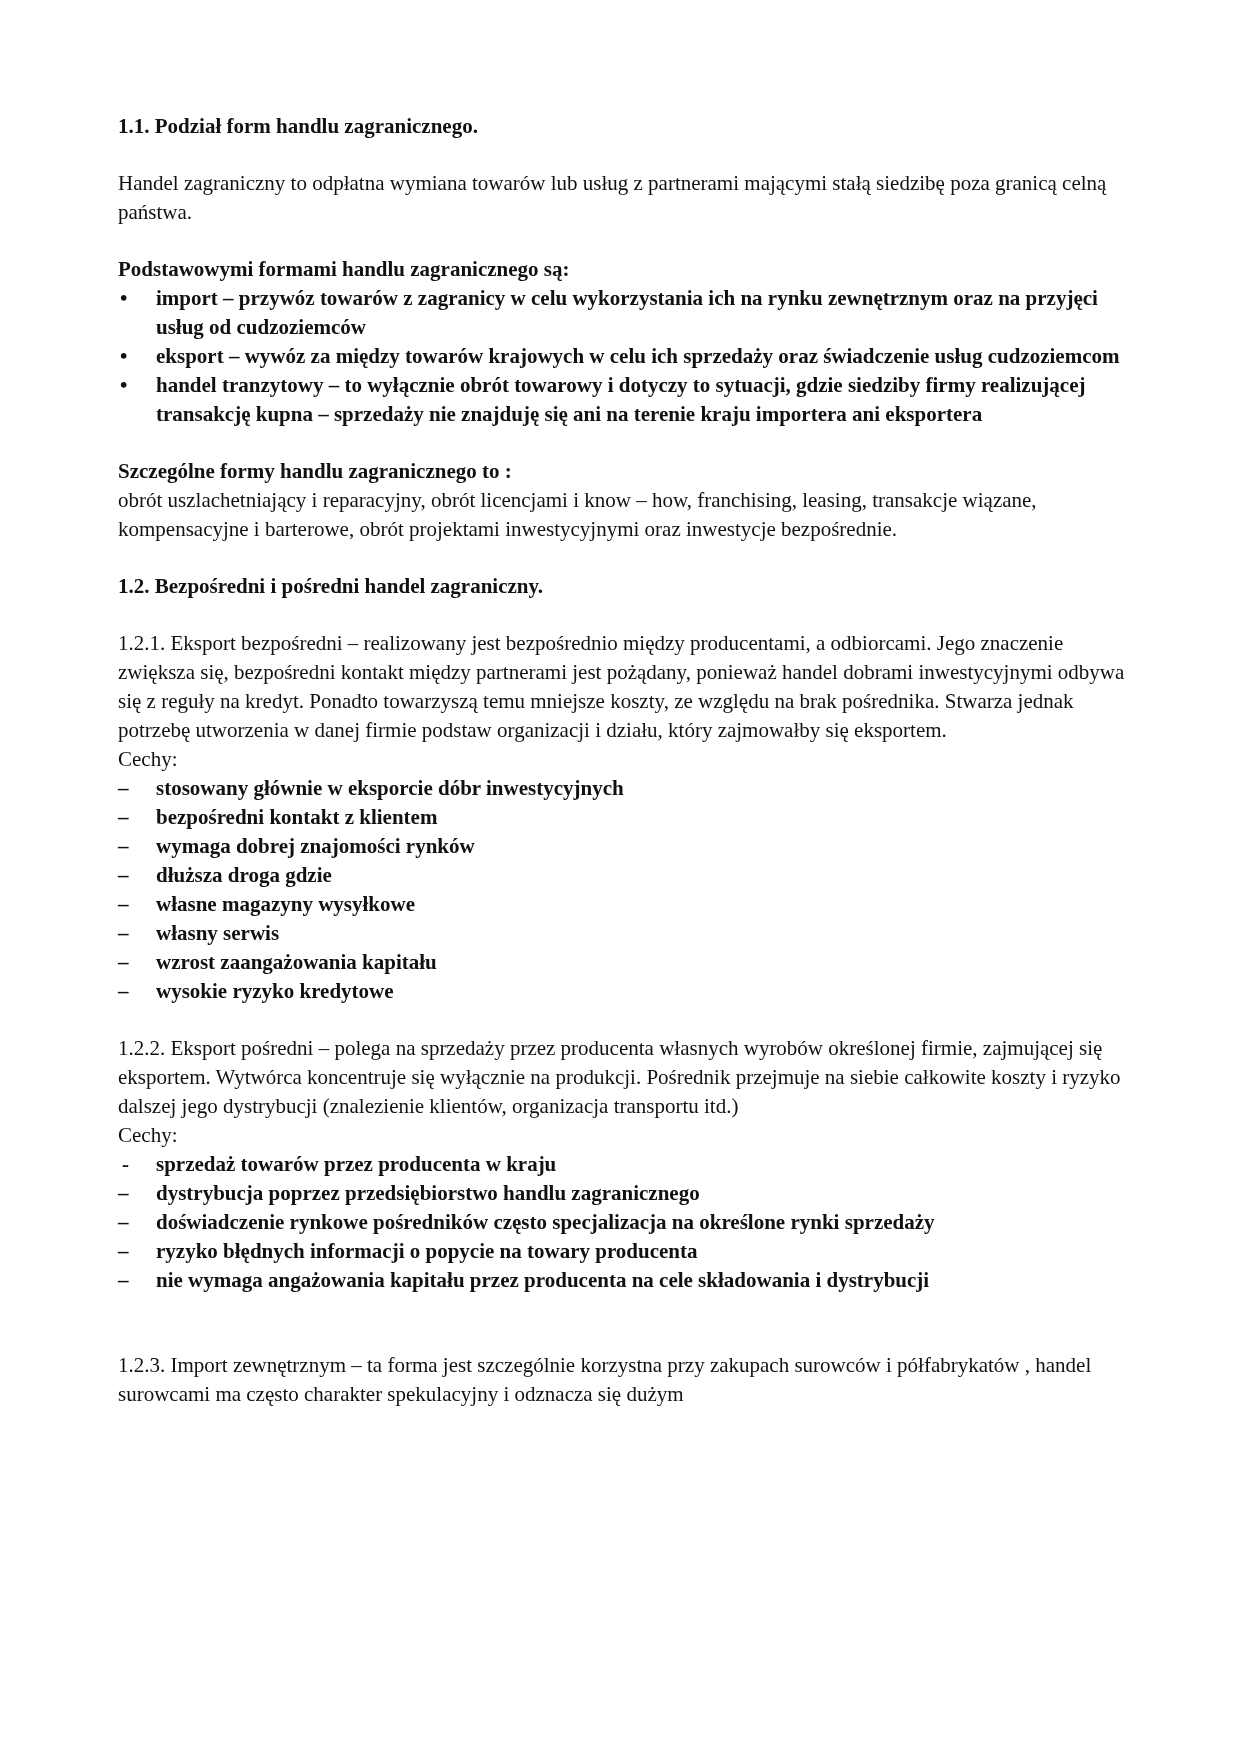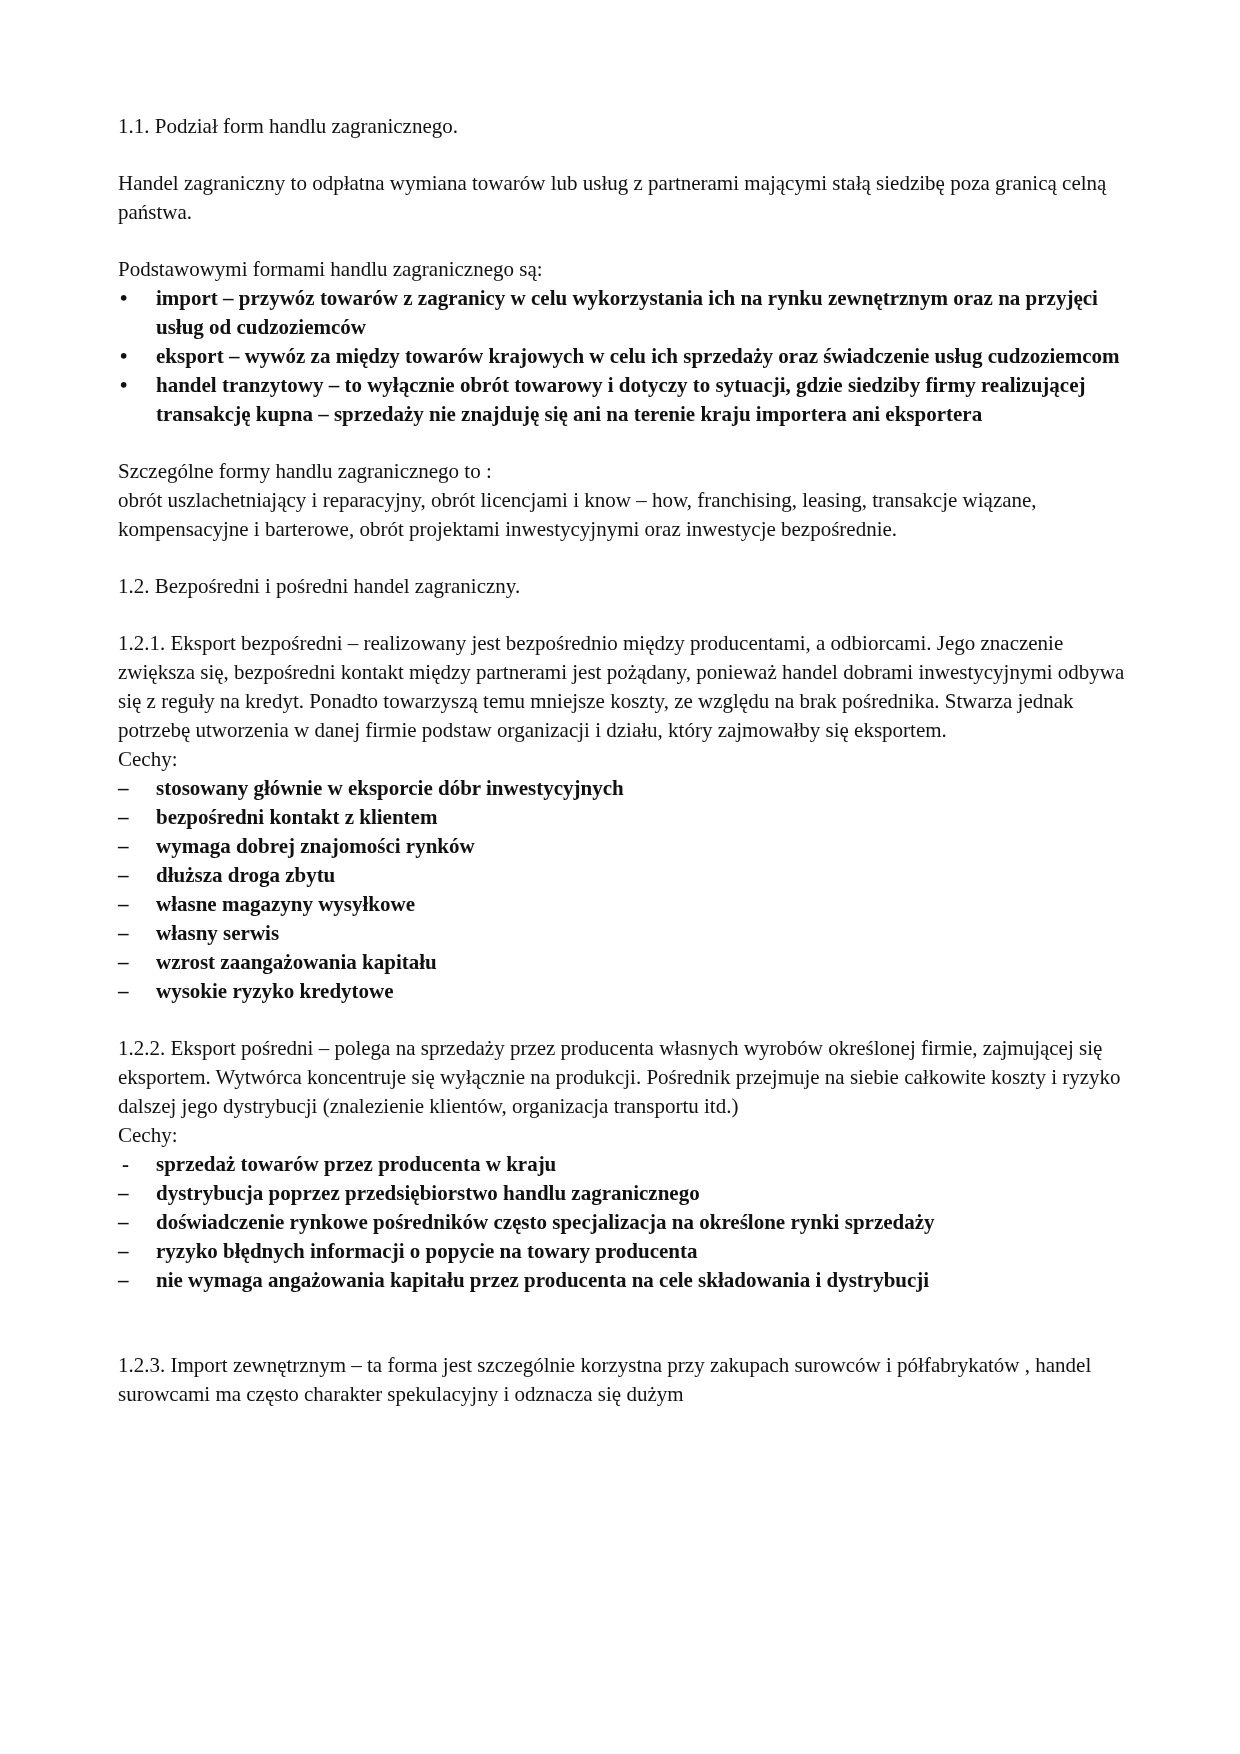--- a/index.html
+++ b/index.html
@@ -7,21 +7,21 @@
     .page {
       position: absolute;
       left: 118px;
       top: 112px;
       width: 1010px;
       font-family: "Liberation Serif", "DejaVu Serif", serif;
       font-size: 21px;
       line-height: 29px;
       color: #111111;
     }
-    .h { font-weight: normal; margin: 0; }
+    .h { font-weight: bold; margin: 0; }
     p { margin: 0; }
     .gap { height: 28px; }
     .gap2 { height: 56px; }
     ul.bullets, ul.dashes { list-style: none; margin: 0; padding: 0; font-weight: bold; }
     ul li { position: relative; padding-left: 38px; }
     ul.bullets li::before {
       content: "\2022";
       position: absolute; left: 2px; top: 0;
     }
     ul.dashes li::before {
@@ -56,21 +56,21 @@
 
   <p class="h">1.2. Bezpośredni i pośredni handel zagraniczny.</p>
   <div class="gap"></div>
 
   <p><b>1.2.1. Eksport bezpośredni</b><span> – realizowany jest bezpośrednio między producentami, a odbiorcami. Jego znaczenie zwiększa się, bezpośredni kontakt między partnerami jest pożądany, ponieważ handel dobrami inwestycyjnymi odbywa się z reguły na kredyt. Ponadto towarzyszą temu mniejsze koszty, ze względu na brak pośrednika. Stwarza jednak potrzebę utworzenia w danej firmie podstaw organizacji i działu, który zajmowałby się eksportem.</span></p>
   <p>Cechy:</p>
   <ul class="dashes">
     <li>stosowany głównie w eksporcie dóbr inwestycyjnych</li>
     <li>bezpośredni kontakt z klientem</li>
     <li>wymaga dobrej znajomości rynków</li>
-    <li>dłuższa droga zbytu</li>
+    <li>dłuższa droga gdzie</li>
     <li>własne magazyny wysyłkowe</li>
     <li>własny serwis</li>
     <li>wzrost zaangażowania kapitału</li>
     <li>wysokie ryzyko kredytowe</li>
   </ul>
   <div class="gap"></div>
 
   <p><b>1.2.2. Eksport pośredni</b><span> – polega na sprzedaży przez producenta własnych wyrobów określonej firmie, zajmującej się eksportem. Wytwórca koncentruje się wyłącznie na produkcji. Pośrednik przejmuje na siebie całkowite koszty i ryzyko dalszej jego dystrybucji (znalezienie klientów, organizacja transportu itd.)</span></p>
   <p>Cechy:</p>
   <ul class="dashes hyphen">

